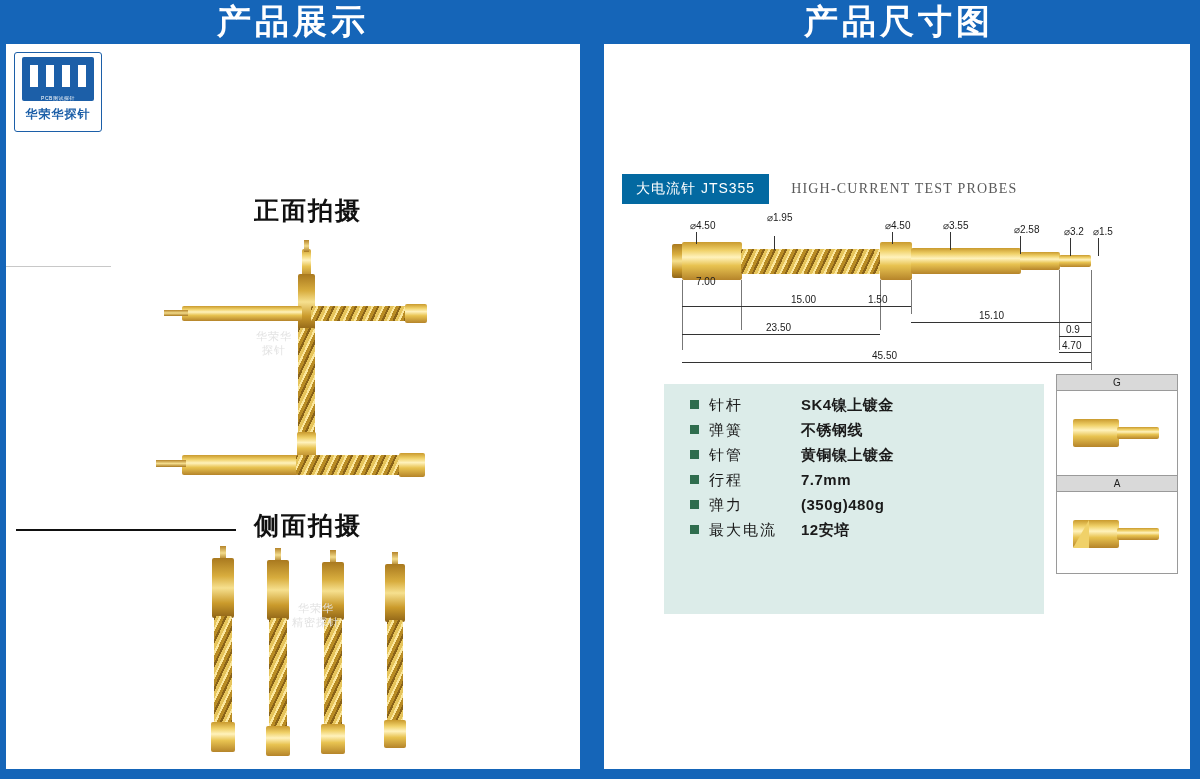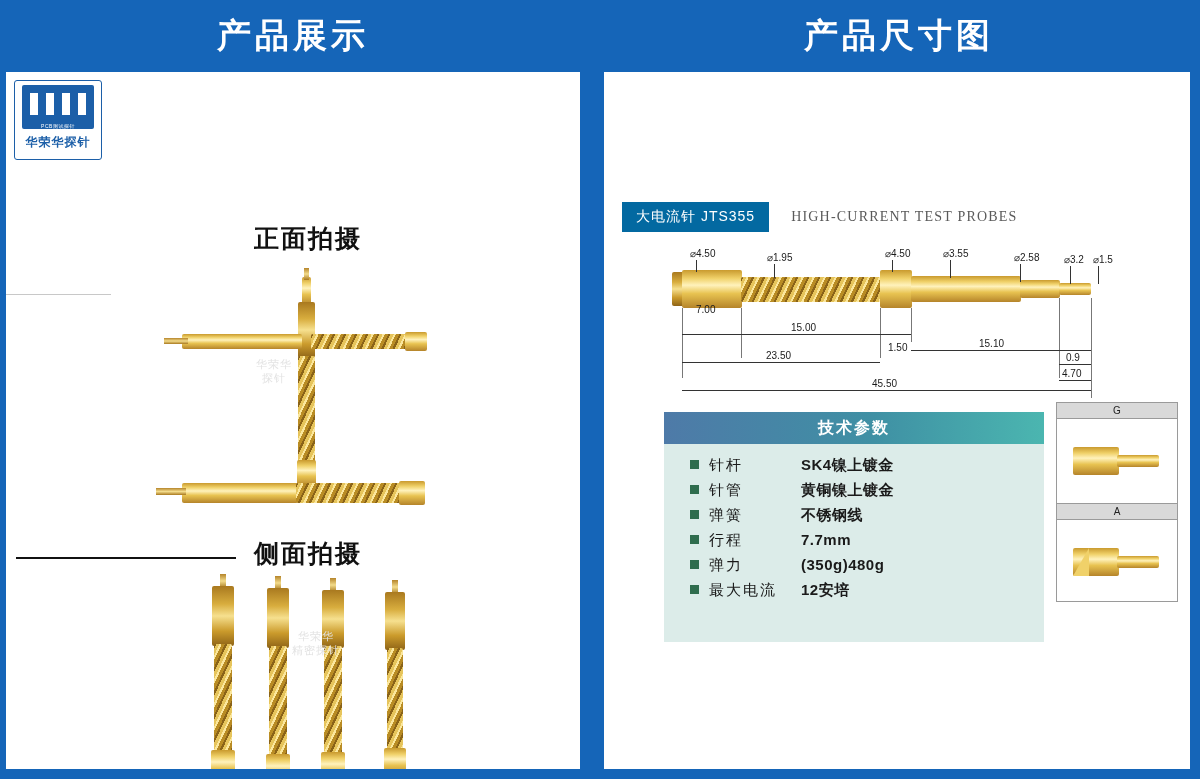--- a/index.html
+++ b/index.html
@@ -18,21 +18,21 @@
   }
   .panel {
     position: relative;
     background: #1565b8;
     display: flex;
     flex-direction: column;
   }
   .panel-left { width: 586px; }
   .panel-right { width: 602px; }
   .panel-title {
-    height: 72px;
+    height: 44px;
     display: flex;
     align-items: center;
     justify-content: center;
     color: #ffffff;
     font-size: 34px;
     font-weight: bold;
     letter-spacing: 4px;
     font-family: "Liberation Sans", sans-serif;
   }
   .panel-body {
@@ -295,21 +295,21 @@
 
         <div class="probe brass-d" style="left:68px; top:200px; width:12px; height:34px;"></div>
         <div class="probe brass" style="left:78px; top:198px; width:60px; height:38px;"></div>
         <div class="probe spring" style="left:137px; top:205px; width:140px; height:25px;"></div>
         <div class="probe brass" style="left:276px; top:198px; width:32px; height:38px;"></div>
         <div class="probe brass" style="left:307px; top:204px; width:110px; height:26px;"></div>
         <div class="probe brass" style="left:416px; top:208px; width:40px; height:18px;"></div>
         <div class="probe brass" style="left:455px; top:211px; width:32px; height:12px;"></div>
 
         <div class="dim-text" style="left:86px;  top:176px;">⌀4.50</div>
-        <div class="dim-text" style="left:163px; top:180px;">⌀1.95</div>
+        <div class="dim-text" style="left:163px; top:168px;">⌀1.95</div>
         <div class="dim-text" style="left:281px; top:176px;">⌀4.50</div>
         <div class="dim-text" style="left:339px; top:176px;">⌀3.55</div>
         <div class="dim-text" style="left:410px; top:180px;">⌀2.58</div>
         <div class="dim-text" style="left:460px; top:182px;">⌀3.2</div>
         <div class="dim-text" style="left:489px; top:182px;">⌀1.5</div>
 
         <div class="lead" style="left:92px;  top:188px; width:1px; height:12px;"></div>
         <div class="lead" style="left:170px; top:192px; width:1px; height:14px;"></div>
         <div class="lead" style="left:288px; top:188px; width:1px; height:12px;"></div>
         <div class="lead" style="left:346px; top:188px; width:1px; height:18px;"></div>
@@ -328,45 +328,44 @@
         <div class="lead" style="left:137px; top:262px; width:139px; height:1px;"></div>
         <div class="lead" style="left:276px; top:262px; width:31px;  height:1px;"></div>
         <div class="lead" style="left:307px; top:278px; width:180px; height:1px;"></div>
         <div class="lead" style="left:455px; top:292px; width:32px;  height:1px;"></div>
         <div class="lead" style="left:78px;  top:290px; width:198px; height:1px;"></div>
         <div class="lead" style="left:455px; top:308px; width:32px;  height:1px;"></div>
         <div class="lead" style="left:78px;  top:318px; width:409px; height:1px;"></div>
 
         <div class="dim-text" style="left:92px;  top:232px;">7.00</div>
         <div class="dim-text" style="left:187px; top:250px;">15.00</div>
-        <div class="dim-text" style="left:284px; top:250px;margin-top:20px;">1.50</div>
+        <div class="dim-text" style="left:264px; top:250px;">1.50</div>
         <div class="dim-text" style="left:375px; top:266px;">15.10</div>
         <div class="dim-text" style="left:462px; top:280px;">0.9</div>
         <div class="dim-text" style="left:162px; top:278px;">23.50</div>
         <div class="dim-text" style="left:458px; top:296px;">4.70</div>
         <div class="dim-text" style="left:268px; top:306px;">45.50</div>
       </div>
 
       <div class="spec-box">
-        <div class="spec-header">技术参数</div>
         <div class="spec-list">
           <div class="spec-row">
             <span class="spec-bullet"></span>
             <span class="spec-key">针杆</span>
             <span class="spec-val">SK4镍上镀金</span>
           </div>
           <div class="spec-row">
             <span class="spec-bullet"></span>
+            <span class="spec-key">弹簧</span>
+            <span class="spec-val">不锈钢线</span>
+          </div>
+          <div class="spec-row">
+            <span class="spec-bullet"></span>
             <span class="spec-key">针管</span>
             <span class="spec-val">黄铜镍上镀金</span>
-          </div>
-          <div class="spec-row">
-            <span class="spec-bullet"></span>
-            <span class="spec-key">弹簧</span>
-            <span class="spec-val">不锈钢线</span>
           </div>
           <div class="spec-row">
             <span class="spec-bullet"></span>
             <span class="spec-key">行程</span>
             <span class="spec-val">7.7mm</span>
           </div>
           <div class="spec-row">
             <span class="spec-bullet"></span>
             <span class="spec-key">弹力</span>
             <span class="spec-val">(350g)480g</span>

